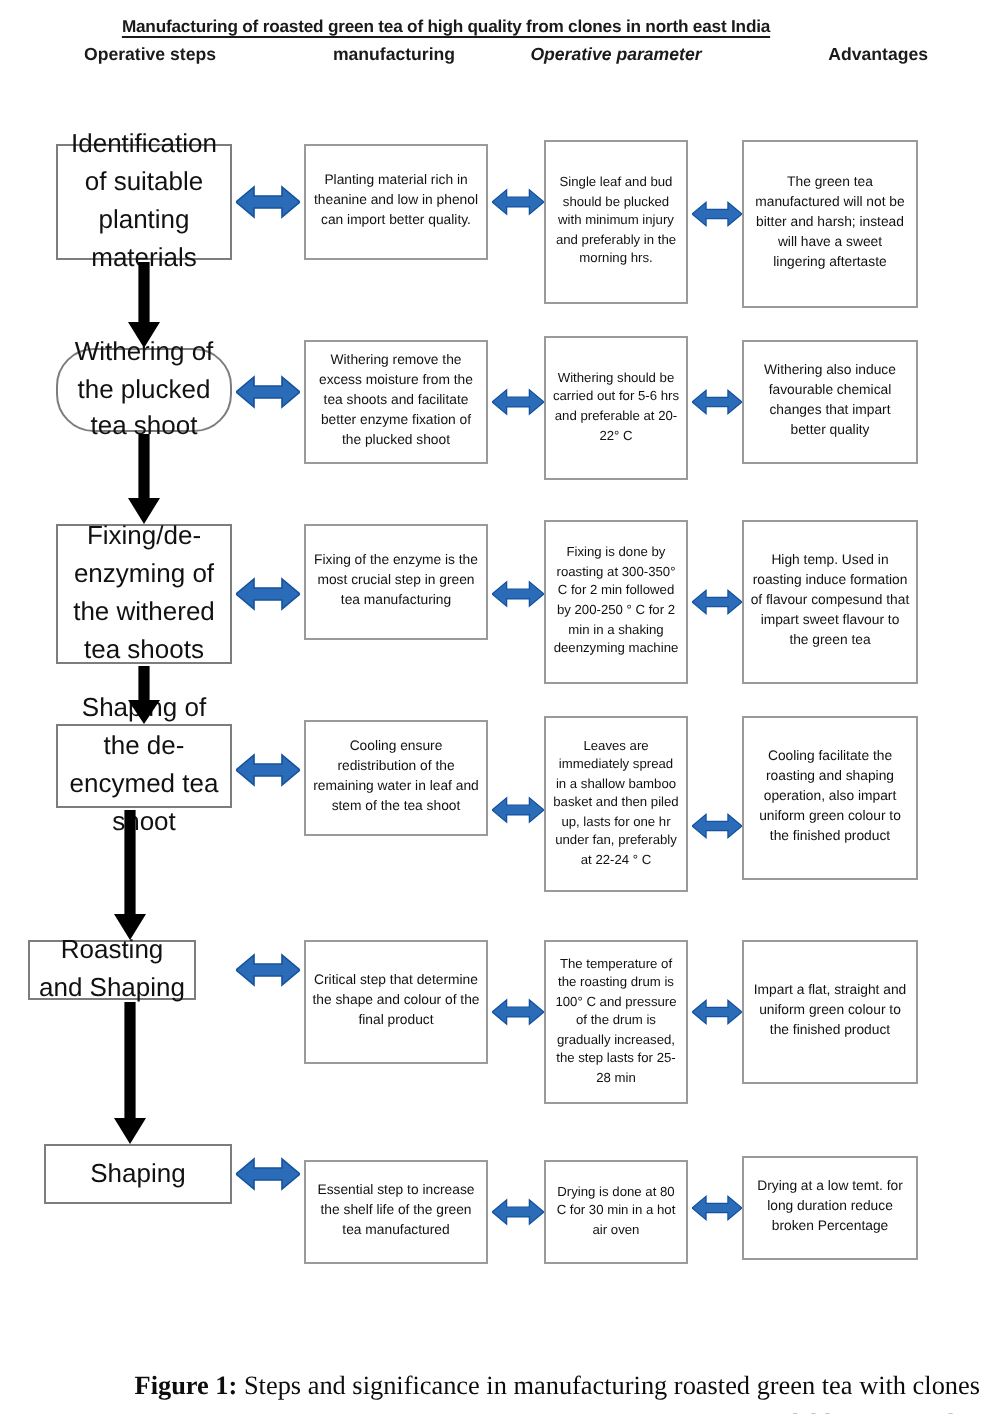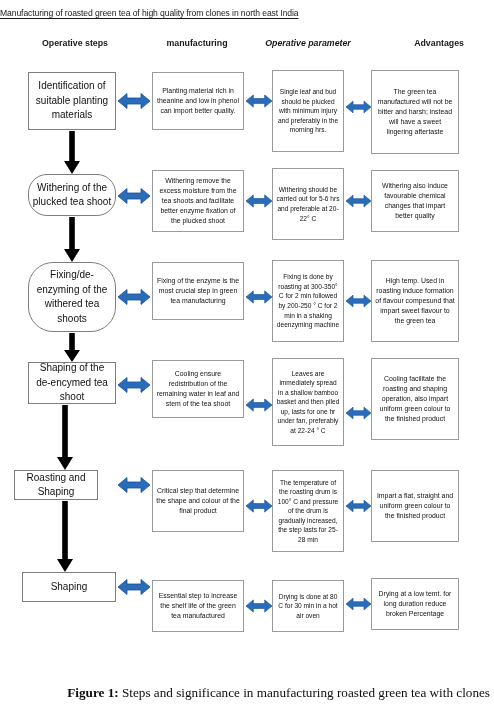--- a/index.html
+++ b/index.html
@@ -15,32 +15,32 @@
     color: #1a1a1a;
     overflow: hidden;
   }
 
   
   #chart-title {
     position: absolute;
     left: 0;
     top: 8px;
     width: 446px;
-    text-align: left;
+    text-align: center;
     font-size: 8.6px;
-    font-weight: normal;
+    font-weight: bold;
     letter-spacing: -0.1px;
     text-decoration: underline;
     text-underline-offset: 2px;
   }
 
   
   .col-header {
     position: absolute;
-    top: 38px;
+    top: 22px;
     font-size: 8.8px;
     font-weight: bold;
     text-align: center;
     white-space: nowrap;
   }
   #hdr-0 { left: 22px;  width: 106px; }
   #hdr-1 { left: 148px; width: 98px;  }
   #hdr-2 { left: 252px; width: 112px; font-style: italic; }
   #hdr-3 { left: 368px; width: 96px; text-align: right;  }
 
@@ -51,21 +51,21 @@
     border: 1px solid #8c8c8c;
     background: #ffffff;
     display: flex;
     align-items: center;
     justify-content: center;
     text-align: center;
     padding: 2px 3px;
     line-height: 1.45;
     color: #111111;
   }
-  .node.step   { border-color: #7d7d7d; font-size: 10px; }
+  .node.step   { border-color: #7d7d7d; font-size: 13px; }
   .node.sig    { border-color: #9a9a9a; font-size: 6.9px; }
   .node.param  { border-color: #9a9a9a; font-size: 6.6px; }
   .node.adv    { border-color: #9a9a9a; font-size: 6.9px; }
 
   
   .dbl-arrow {
     position: absolute;
   }
 
   
@@ -100,21 +100,21 @@
 <div class="node step" style="left:28px; top:72px; width:88px; height:58px;">Identification of suitable planting materials</div>
 <div class="node sig" style="left:152px; top:72px; width:92px; height:58px;">Planting material rich in theanine and low in phenol can import better quality.</div>
 <div class="node param" style="left:272px; top:70px; width:72px; height:82px;">Single leaf and bud should be plucked with minimum injury and preferably in the morning hrs.</div>
 <div class="node adv" style="left:371px; top:70px; width:88px; height:84px;">The green tea manufactured will not be bitter and harsh; instead will have a sweet lingering aftertaste</div>
 
 <div class="node step" style="left:28px; top:174px; width:88px; height:42px;border-radius:19px;">Withering of the plucked tea shoot</div>
 <div class="node sig" style="left:152px; top:170px; width:92px; height:62px;">Withering remove the excess moisture from the tea shoots and facilitate better enzyme fixation of the plucked shoot</div>
 <div class="node param" style="left:272px; top:168px; width:72px; height:72px;">Withering should be carried out for 5-6 hrs and preferable at 20-22° C</div>
 <div class="node adv" style="left:371px; top:170px; width:88px; height:62px;">Withering also induce favourable chemical changes that impart better quality</div>
 
-<div class="node step" style="left:28px; top:262px; width:88px; height:70px;border-radius:25px;">Fixing/de-enzyming  of the withered tea shoots</div>
+<div class="node step" style="left:28px; top:262px; width:88px; height:70px;">Fixing/de-enzyming  of the withered tea shoots</div>
 <div class="node sig" style="left:152px; top:262px; width:92px; height:58px;">Fixing of the enzyme is the most crucial step in green tea manufacturing</div>
 <div class="node param" style="left:272px; top:260px; width:72px; height:82px;">Fixing is done by roasting at 300-350° C for 2 min followed by 200-250 ° C for 2 min in a shaking deenzyming machine</div>
 <div class="node adv" style="left:371px; top:260px; width:88px; height:82px;">High temp. Used in roasting induce formation of flavour compesund that impart sweet flavour to the green tea</div>
 
 <div class="node step" style="left:28px; top:362px; width:88px; height:42px;">Shaping of the de-encymed tea shoot</div>
 <div class="node sig" style="left:152px; top:360px; width:92px; height:58px;">Cooling ensure redistribution of the remaining water in leaf and stem of the tea shoot</div>
 <div class="node param" style="left:272px; top:358px; width:72px; height:88px;">Leaves are immediately spread in a shallow bamboo basket and then piled up, lasts for one hr under fan, preferably at 22-24 ° C</div>
 <div class="node adv" style="left:371px; top:358px; width:88px; height:82px;">Cooling facilitate the roasting and shaping operation, also impart uniform green colour to the finished product</div>
 
 <div class="node step" style="left:14px; top:470px; width:84px; height:30px;">Roasting and Shaping</div>

